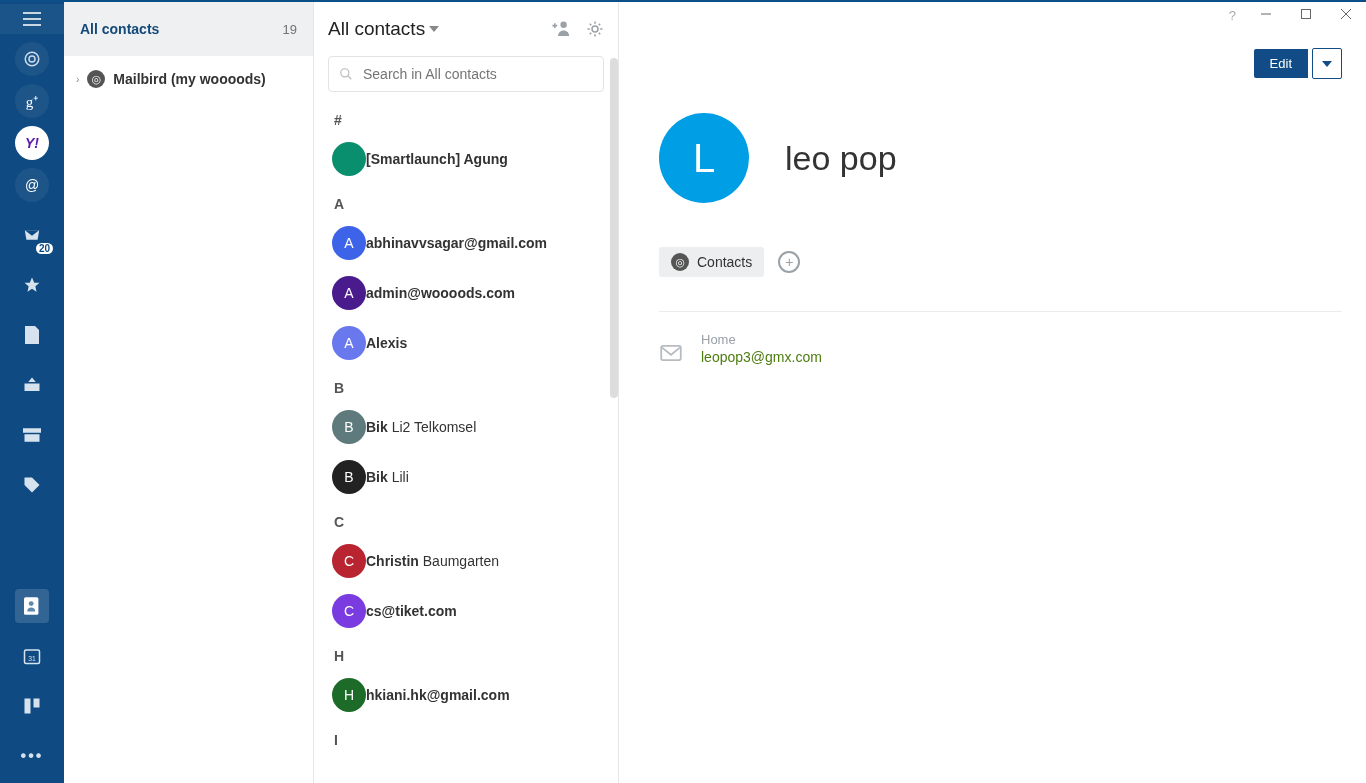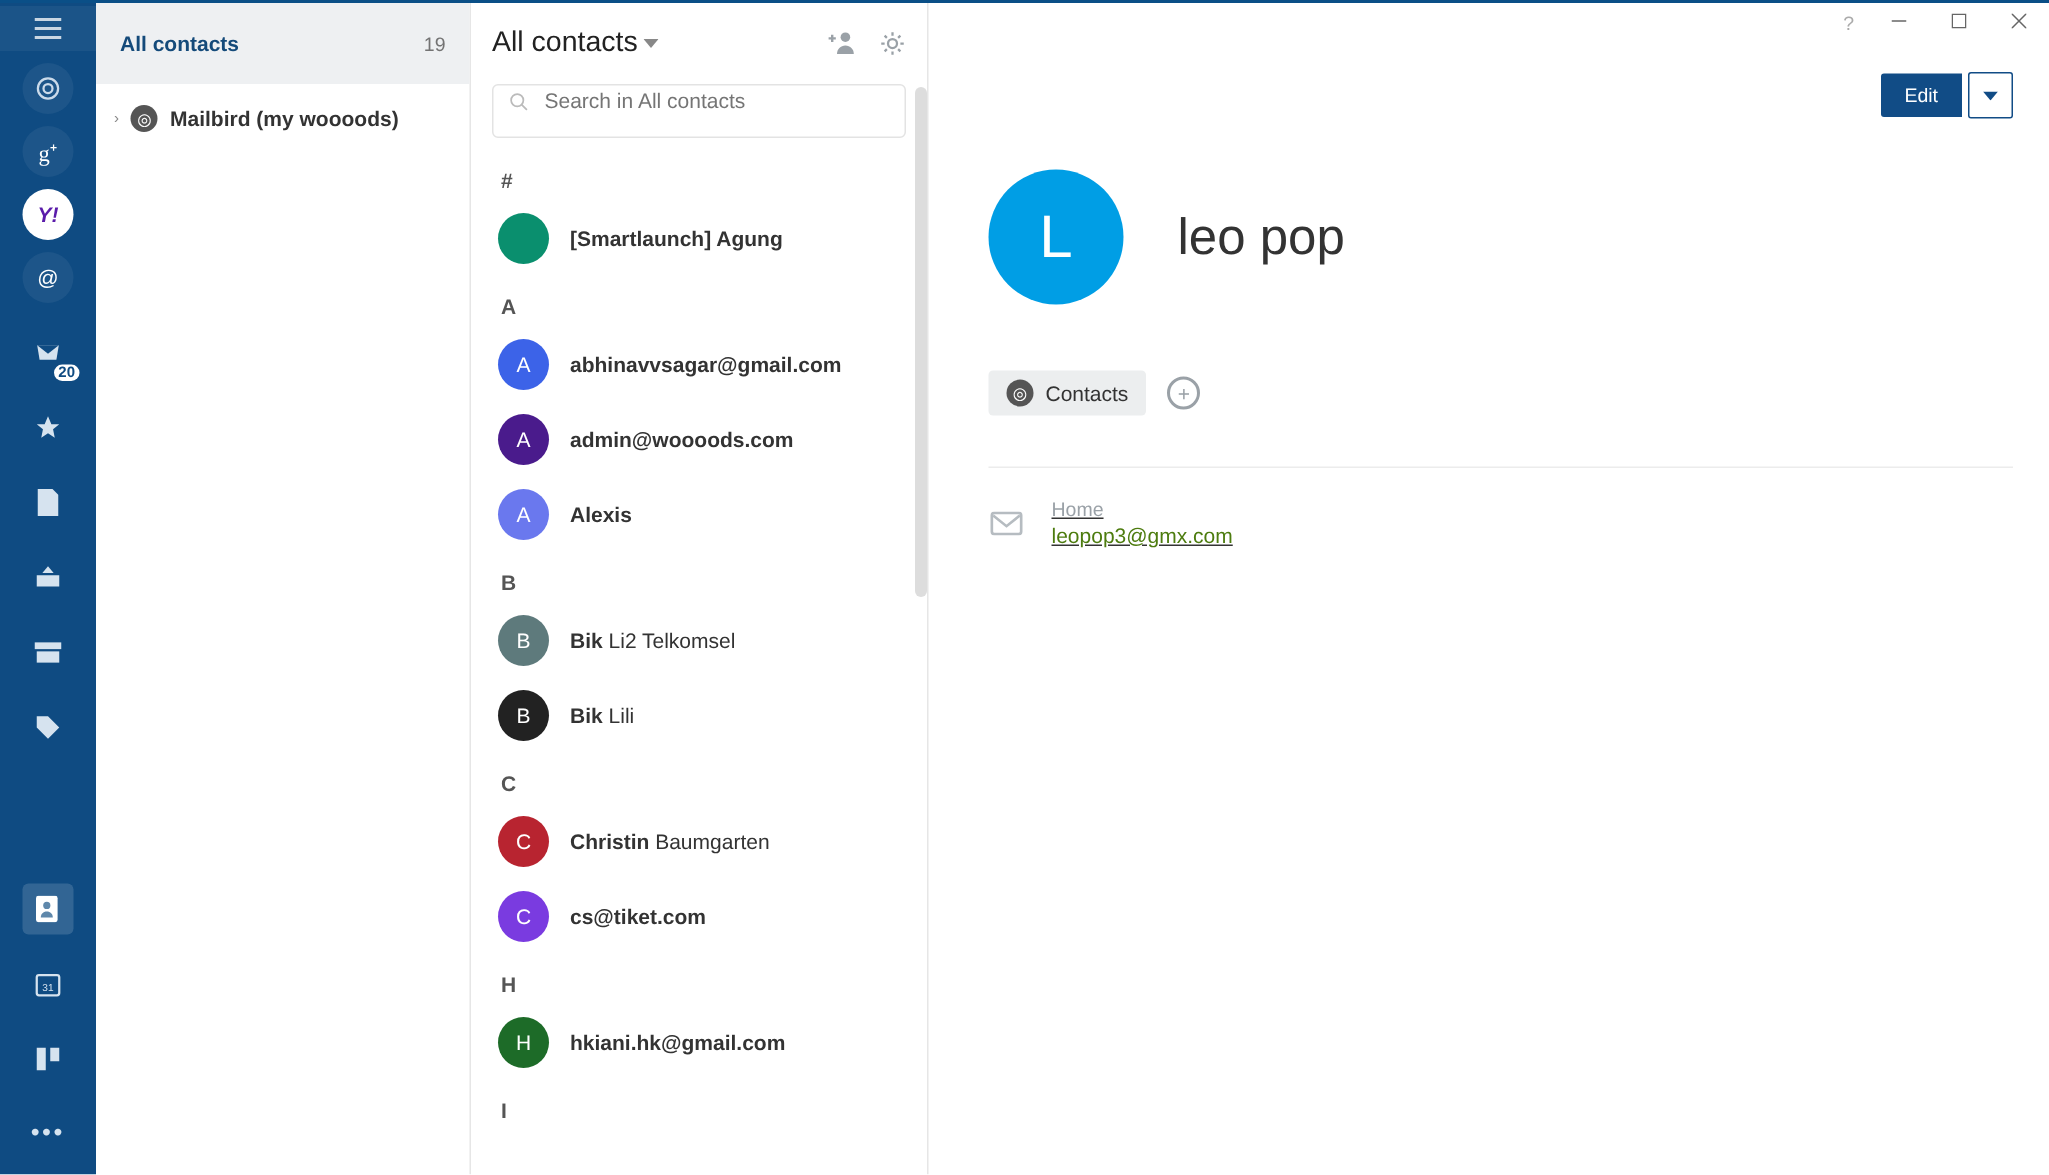--- a/index.html
+++ b/index.html
@@ -74,34 +74,34 @@
     justify-content:space-between;
   }
   .contacts-header h2 {
     font-size:19px; font-weight:400; color:#222;
     display:flex; align-items:center; gap:4px;
   }
   .contacts-header .actions { display:flex; gap:14px; color:#9aa1a7;}
   .search-wrap { padding: 0 14px 8px 14px; }
   .search {
     width:100%; height:36px; border:1px solid #e3e3e3; border-radius:4px;
-    display:flex; align-items:flex-end; padding:16px 10px; gap:10px; color:#888;
+    display:flex; align-items:center; padding:16px 10px; gap:10px; color:#888;
   }
   .search input {
     border:none; outline:none; flex:1; font-size:14px; color:#333;
   }
   .contacts-scroll {
     overflow-y:auto; flex:1; padding: 0 14px 0 14px;
   }
   .section-letter {
     font-size:14px; font-weight:bold; color:#555;
     padding: 12px 6px 6px 6px;
   }
   .contact-row {
-    display:flex; align-items:center; gap:14px;
+    display:flex; align-items:center; 
     padding: 8px 4px; cursor:pointer;
   }
   .avatar {
     width:34px; height:34px; border-radius:50%;
     display:flex; align-items:center; justify-content:center;
     color:#fff; font-size:14px; flex-shrink:0;
   }
   .contact-name { font-size:14px; color:#333;}
   .contact-name .bold { font-weight:600; }
 
@@ -137,21 +137,21 @@
     background:#eceeef; padding:6px 12px; border-radius:3px;
     display:flex; align-items:center; gap:8px; font-size:14px; color:#333;
   }
   .chip .small-eye { width:18px; height:18px;}
   .add-circle {
     width:22px; height:22px; border:2px solid #9aa1a7; color:#9aa1a7;
     border-radius:50%; display:flex; align-items:center; justify-content:center;
     font-size:14px; cursor:pointer;
   }
   .divider { border-top:1px solid #ececec; margin-top:34px;}
-  .field-row { display:flex; gap:18px; margin-top:20px; align-items:center;text-decoration:underline;}
+  .field-row { display:flex; gap:18px; margin-top:20px; align-items:flex-end;}
   .field-icon {
     width:24px; height:24px; color:#b6bcc1; display:flex; align-items:center; justify-content:center;
   }
   .field-label { font-size:13px; color:#9aa1a7;}
   .field-value { font-size:14px; color:#4d7c0f; margin-top:2px;}
 
   
   .win-controls { position:absolute; top:-2px; right:0; display:flex; gap:0;}
   .win-controls div { width:40px; height:28px; display:flex; align-items:center; justify-content:center; color:#777; cursor:pointer; font-size:13px;}
   .help-ic { position:absolute; top:6px; right:130px; color:#aaa; font-size:13px; cursor:pointer;}

